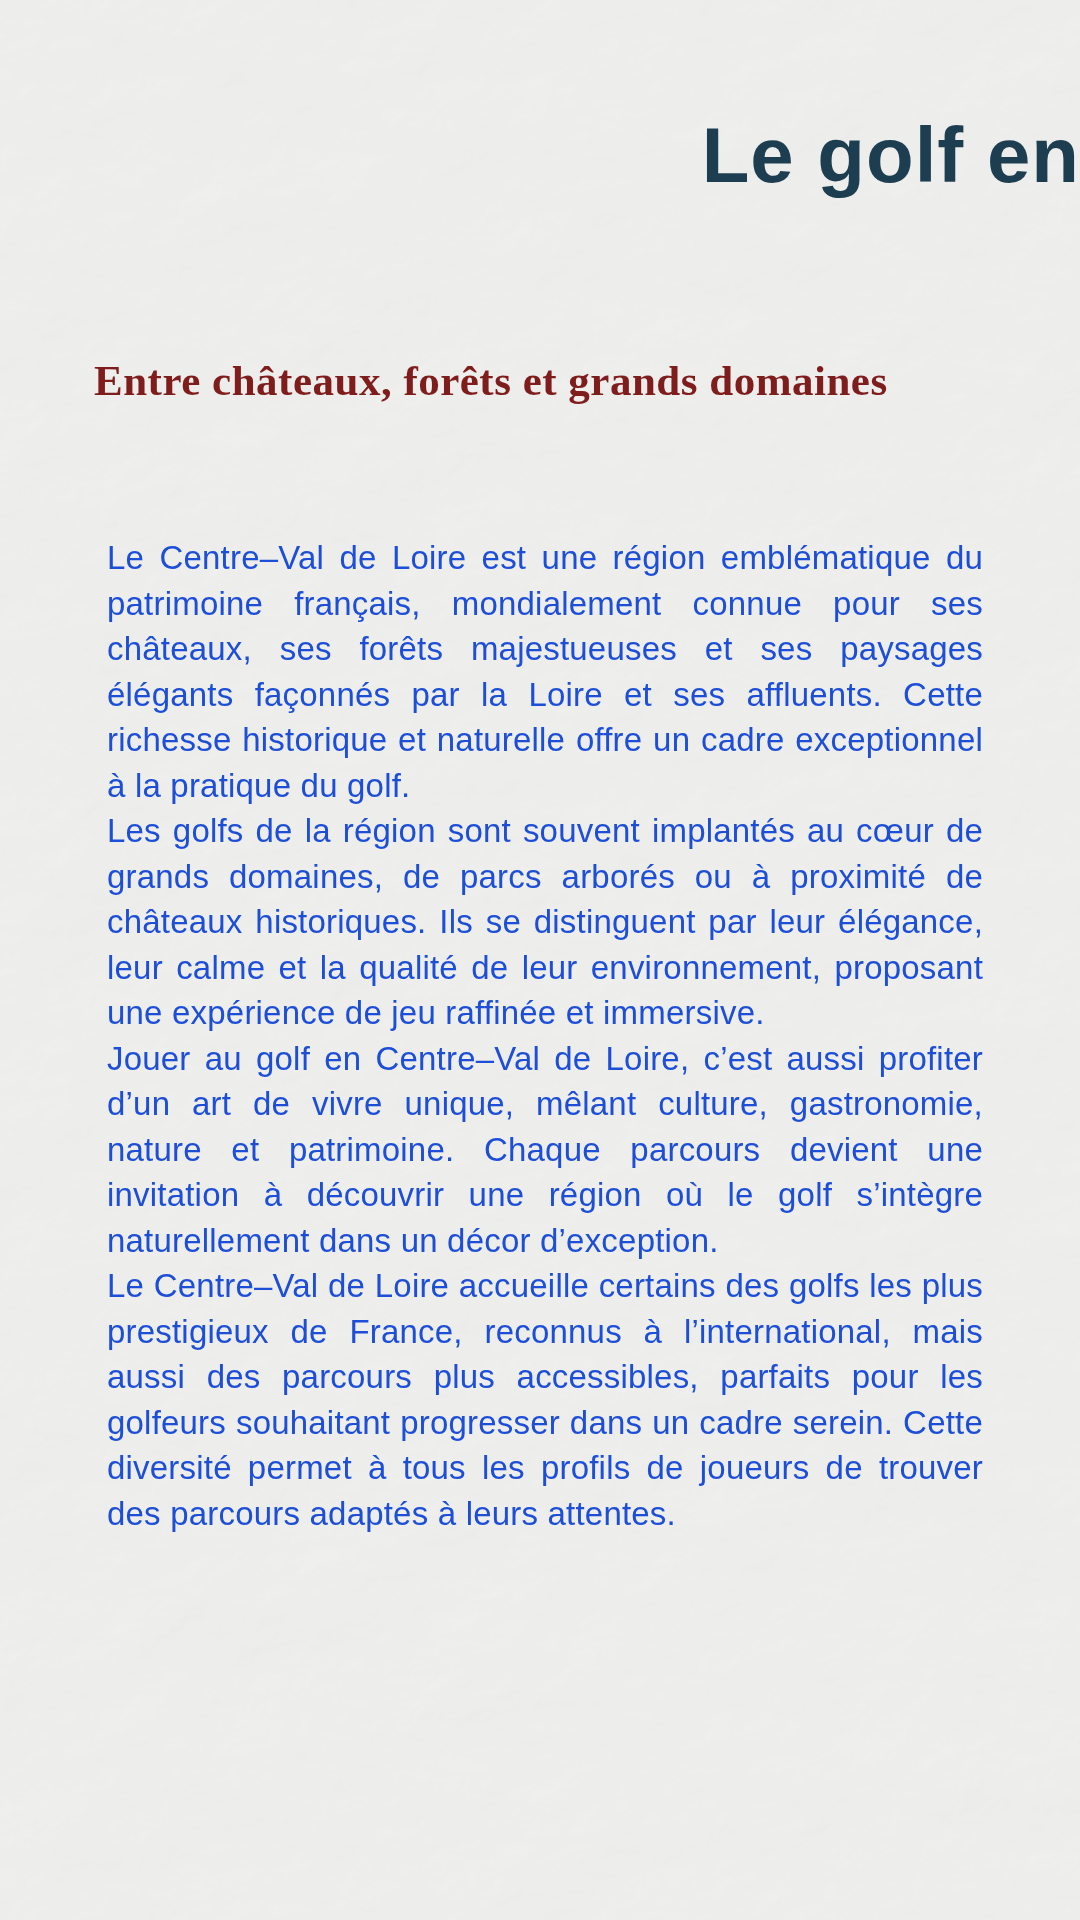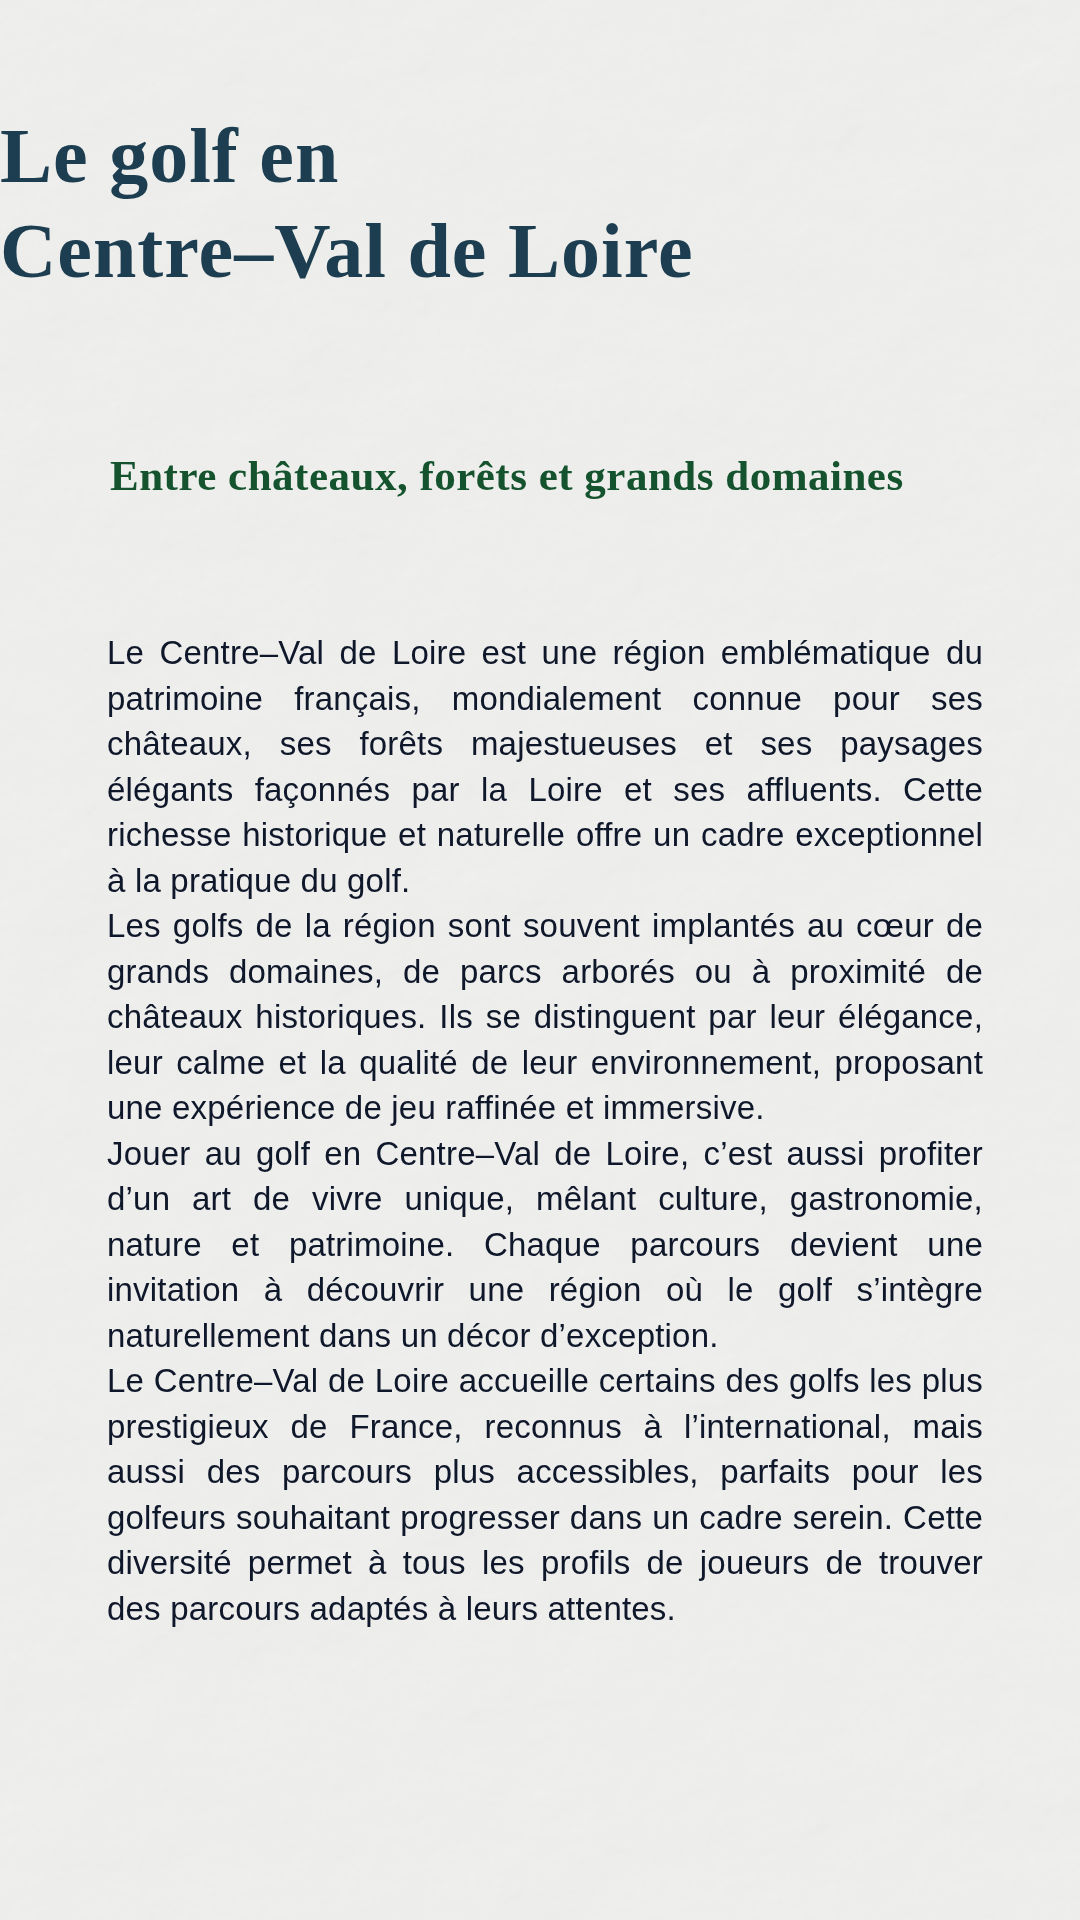--- a/index.html
+++ b/index.html
@@ -26,45 +26,45 @@
   }
   .page {
     position: relative;
     z-index: 1;
     width: 1080px;
     height: 1920px;
   }
   .title {
     margin: 0;
     padding-top: 108px;
-    text-align: left;
-    font-family: Liberation Serif, serif;
+    text-align: right;
+    font-family: Liberation Sans, sans-serif;
     font-weight: 700;
     font-size: 78px;
     line-height: 95px;
     color: #1d3e50;
     letter-spacing: 1px;
   }
   .subtitle {
-    margin: 16px;
+    margin: 0;
     margin-top: 152px;
     padding-left: 94px;
     padding-right: 60px;
     font-family: "Liberation Serif", "DejaVu Serif", serif;
     font-weight: 700;
     font-size: 43px;
     line-height: 52px;
-    color: #14532d;
+    color: #7f1d1d;
     letter-spacing: 0.5px;
   }
   .body-text {
     margin-top: 128px;
     margin-left: 107px;
     width: 876px;
-    color: #0f172a;
+    color: #1d4ed8;
     font-size: 33px;
     line-height: 45.5px;
     text-align: justify;
     letter-spacing: 0.2px;
     font-weight: 400;
   }
   .body-text p {
     margin: 0;
     padding: 0;
   }
@@ -81,21 +81,20 @@
       </feDiffuseLighting>
     </filter>
   </defs>
   <rect width="1080" height="1920" filter="url(#paperFilter)"></rect>
 </svg>
 
 <div class="page">
 
   <h1 class="title">
     <span>Le golf en</span><br>
-    <span>Centre–Val de Loire</span>
   </h1>
 
   <h2 class="subtitle">Entre châteaux, forêts et grands domaines</h2>
 
   <div class="body-text">
     <p>Le Centre–Val de Loire est une région emblématique du patrimoine français, mondialement connue pour ses châteaux, ses forêts majestueuses et ses paysages élégants façonnés par la Loire et ses affluents. Cette richesse historique et naturelle offre un cadre exceptionnel à la pratique du golf.</p>
     <p>Les golfs de la région sont souvent implantés au cœur de grands domaines, de parcs arborés ou à proximité de châteaux historiques. Ils se distinguent par leur élégance, leur calme et la qualité de leur environnement, proposant une expérience de jeu raffinée et immersive.</p>
     <p>Jouer au golf en Centre–Val de Loire, c’est aussi profiter d’un art de vivre unique, mêlant culture, gastronomie, nature et patrimoine. Chaque parcours devient une invitation à découvrir une région où le golf s’intègre naturellement dans un décor d’exception.</p>
     <p>Le Centre–Val de Loire accueille certains des golfs les plus prestigieux de France, reconnus à l’international, mais aussi des parcours plus accessibles, parfaits pour les golfeurs souhaitant progresser dans un cadre serein. Cette diversité permet à tous les profils de joueurs de trouver des parcours adaptés à leurs attentes.</p>
   </div>

